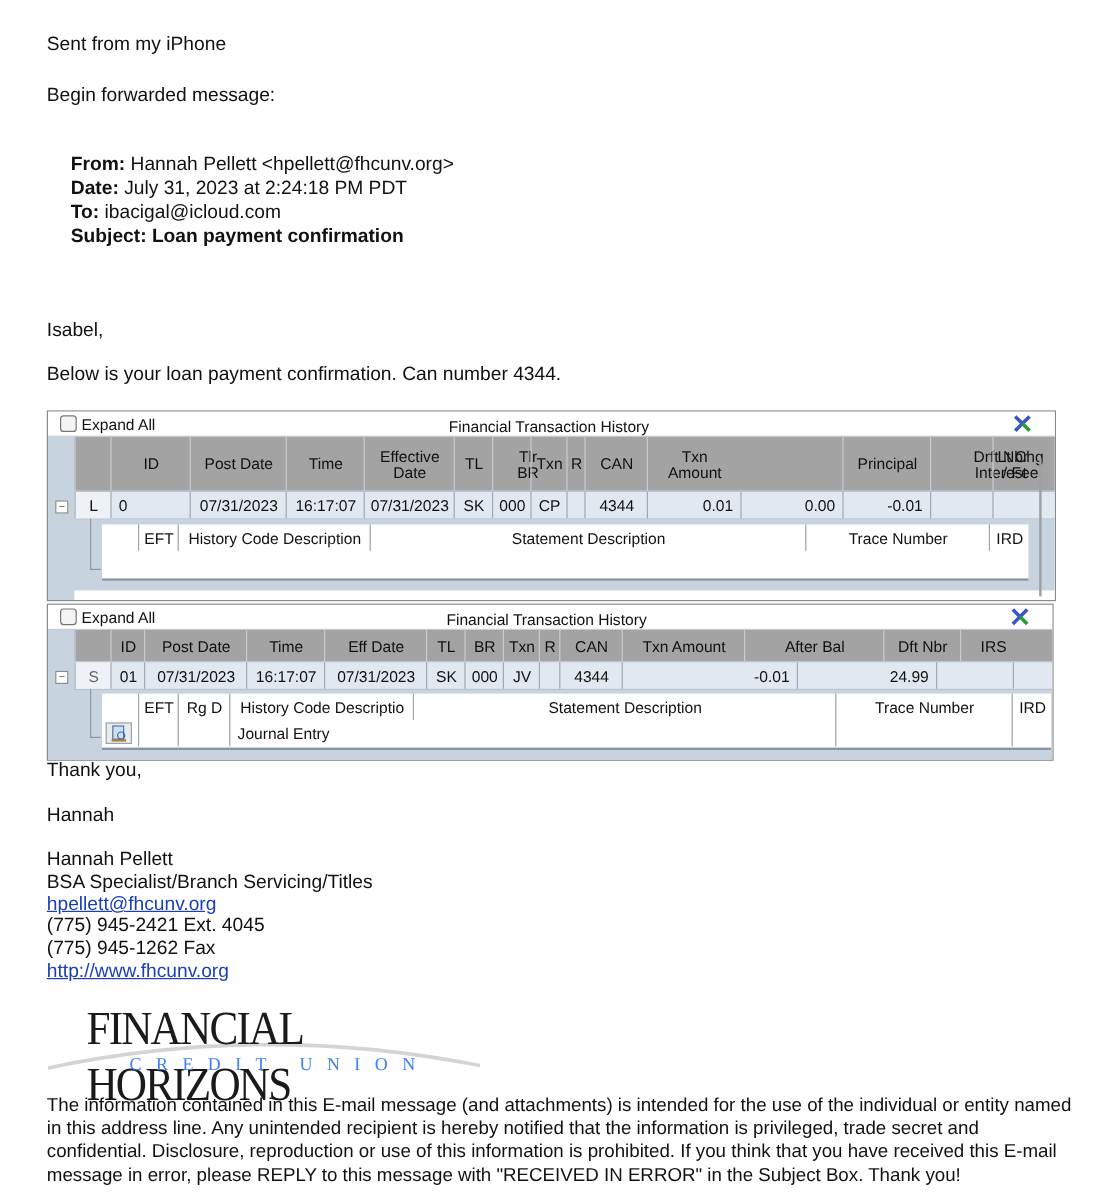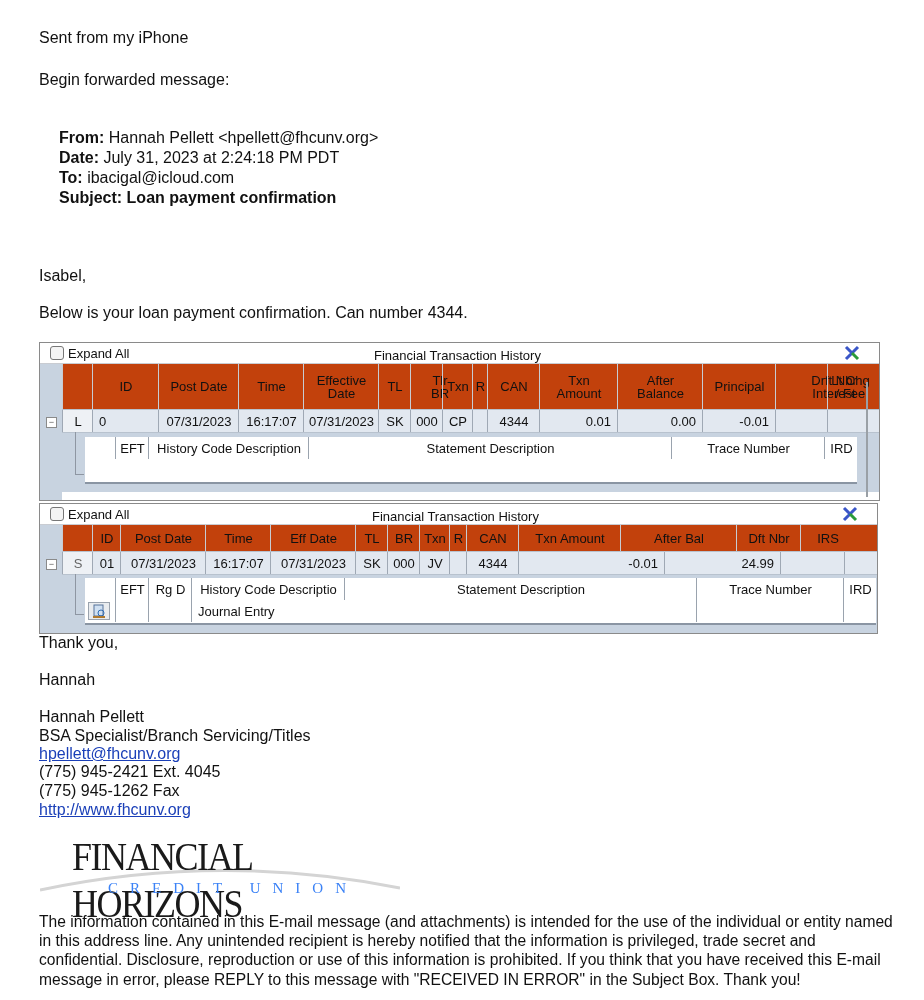--- a/index.html
+++ b/index.html
@@ -12,21 +12,21 @@
   
   .panel { position:absolute; background:#fff; border:1px solid #8a8a8a;
            font-family:"Liberation Sans", sans-serif; font-size:13px; color:#111; overflow:hidden; }
   .panel .topbar { position:absolute; left:0; top:0; right:0; height:20px; background:#fff; border-bottom:1px solid #c9ccd2; }
   .chk { position:absolute; left:10px; top:3px; width:12px; height:12px; border:1px solid #777;
          border-radius:3px; background:#f4f4f4; }
   .expand-label { position:absolute; left:28px; top:3px; font-size:13px; }
   .ptitle { position:absolute; top:5px; font-size:13px; }
   .xicon { position:absolute; top:2px; width:20px; height:16px; }
   .grid { position:absolute; left:0; top:21px; right:0; bottom:0; background:#c8d3e0; }
-  .hdr { position:absolute; left:22px; right:0; background:#c2410c; }
+  .hdr { position:absolute; left:22px; right:0; background:#a3a3a3; }
   .cell { position:absolute; top:0; bottom:0; border-left:1px solid #c7ccd3; display:flex;
           align-items:center; justify-content:center; text-align:center; line-height:13px; font-size:13px; }
   .row { position:absolute; left:22px; right:0; background:#e2e8f0; border-top:1px solid #b8c2ce; border-bottom:1px solid #b8c2ce; }
   .row .cell { border-left:1px solid #9fa8b4; }
   .num { justify-content:flex-end; padding-right:6px; box-sizing:border-box; }
   .minus { position:absolute; left:6px; width:9px; height:9px; border:1px solid #8a8a8a; background:#fff;
            font-size:9px; line-height:8px; text-align:center; color:#555; }
   .sub { position:absolute; background:#fff; border-bottom:2px solid #8a95a3; }
   .sub .cell { border-left:1px solid #9aa3ae; }
   .subrow { position:absolute; left:0; right:0; }
@@ -84,22 +84,20 @@
       <div class="cell" style="left:241px; width:75px; white-space:pre-line;">Effective
 Date</div>
       <div class="cell" style="left:316px; width:32px;">TL</div>
       <div class="cell" style="left:348px; width:32px; white-space:pre-line;padding-left:13px;">Tlr
 BR</div>
       <div class="cell" style="left:380px; width:30px;">Txn</div>
       <div class="cell" style="left:410px; width:15px;">R</div>
       <div class="cell" style="left:425px; width:52px;">CAN</div>
       <div class="cell" style="left:477px; width:78px; white-space:pre-line;">Txn
 Amount</div>
-      <div class="cell" style="left:555px; width:85px; white-space:pre-line;">After
-Balance</div>
       <div class="cell" style="left:640px; width:73px;">Principal</div>
       <div class="cell" style="left:713px; width:52px; white-space:pre-line;padding-left:32px;">Drft Nbr
 Interest</div>
       <div class="cell" style="left:765px; width:45px; white-space:pre-line;">Lt Chg
 / Fee</div>
     </div>
     <div class="minus" style="top:53px;">−</div>
     <div class="row" style="top:45px; height:22px;">
       <div class="cell" style="left:0; width:30px; background:#eef1f5;">L</div>
       <div class="cell gl" style="left:30px; width:66px;">0</div>

